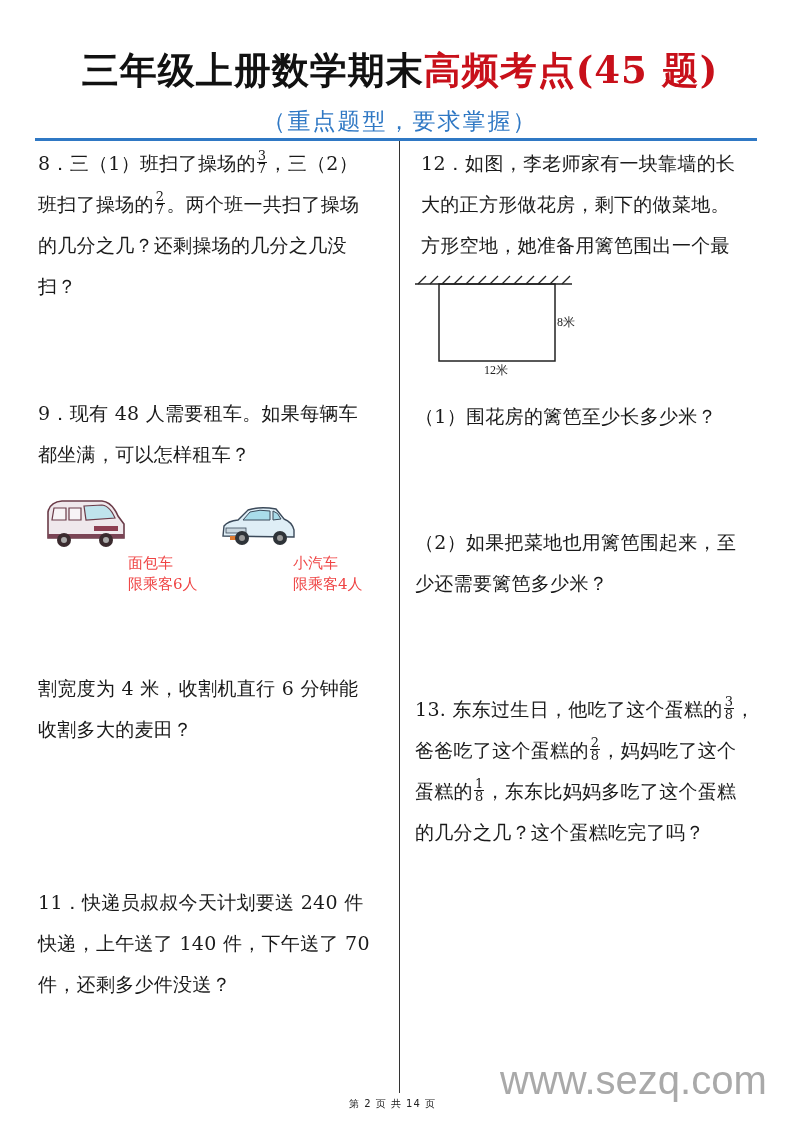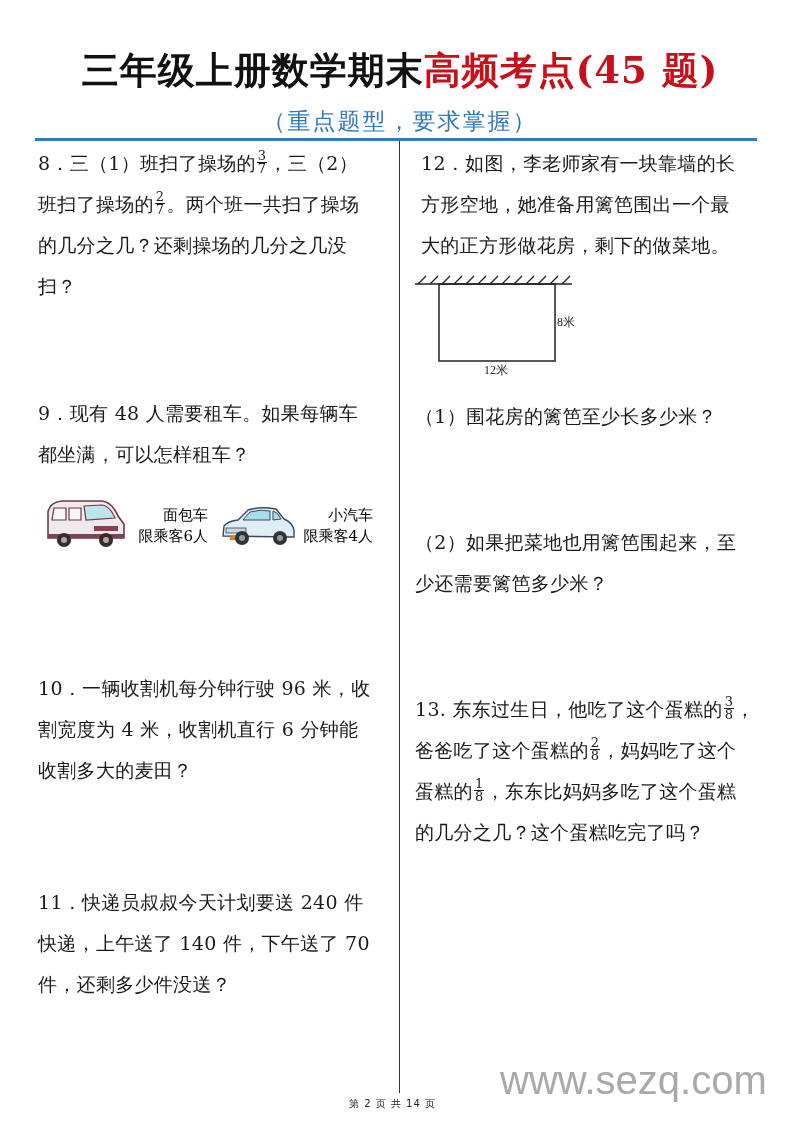--- a/index.html
+++ b/index.html
@@ -17,21 +17,21 @@
   .hrule { left:35px; top:138px; width:722px; height:3px; background:#2f78c4; }
   .vrule { left:399px; top:141px; width:1px; height:952px; background:#333; }
   .q { font-size:19px; line-height:41px; letter-spacing:0.3px; }
   .q p { margin:0; }
   .left { left:38px; width:350px; }
   .right { left:415px; width:355px; }
   .frac { display:inline-block; vertical-align:middle; text-align:center;
           font-size:13px; line-height:12px; margin:0 1px; position:relative; top:-3px; }
   .frac .num { display:block; border-bottom:1px solid #1a1a1a; padding:0 1px; }
   .frac .den { display:block; padding:0 1px; }
-  .vehicle-label { font-size:15px; line-height:21px; text-align:right; color:#000000; }
+  .vehicle-label { font-size:15px; line-height:21px; text-align:left; color:#ef4444;margin-top:48px; }
   .footer { left:349px; top:1097px; font-size:10px; color:#222;
             font-family:"DejaVu Sans","Liberation Sans",sans-serif; letter-spacing:1px; }
   .watermark { left:500px; top:1058px; font-size:40px; color:#a9a9a9;
                font-family:"Liberation Sans","DejaVu Sans",sans-serif; letter-spacing:0px; }
   .dlabel { font-size:12px; font-family:"Liberation Serif","DejaVu Serif",serif; color:#222; }
 </style>
 </head>
 <body>
 
 <div class="abs title">
@@ -88,35 +88,34 @@
     <circle cx="60" cy="36" r="7" fill="#2e3338"></circle>
       <circle cx="60" cy="36" r="3" fill="#999"></circle>
   </svg>
 </div>
 <div class="abs vehicle-label" style="left:293px; top:505px; width:80px;">
   <div>小汽车</div>
   <div>限乘客4人</div>
 </div>
 
 <div class="abs q left" style="top:668px;">
-  <p>10．一辆收割机每分钟行驶 96 米，收</p>
   <p>割宽度为 4 米，收割机直行 6 分钟能</p>
   <p>收割多大的麦田？</p>
 </div>
 
 <div class="abs q left" style="top:882px;">
   <p>11．快递员叔叔今天计划要送 240 件</p>
   <p>快递，上午送了 140 件，下午送了 70</p>
   <p>件，还剩多少件没送？</p>
 </div>
 
 <div class="abs q right" style="top:143px;margin-left:6px;">
   <p>12．如图，李老师家有一块靠墙的长</p>
+  <p>大的正方形做花房，剩下的做菜地。</p>
   <p>方形空地，她准备用篱笆围出一个最</p>
-  <p>大的正方形做花房，剩下的做菜地。</p>
 </div>
 
 <div class="abs" style="left:412px; top:274px; width:180px; height:110px;">
   <svg width="180" height="110" viewBox="0 0 180 110">
     <line x1="3" y1="10" x2="160" y2="10" stroke="#222" stroke-width="1.5"></line>
     <g stroke="#222" stroke-width="1.2">
       <line x1="6" y1="10" x2="14" y2="2"></line>
         <line x1="18" y1="10" x2="26" y2="2"></line>
       <line x1="30" y1="10" x2="38" y2="2"></line>
         <line x1="42" y1="10" x2="50" y2="2"></line>

